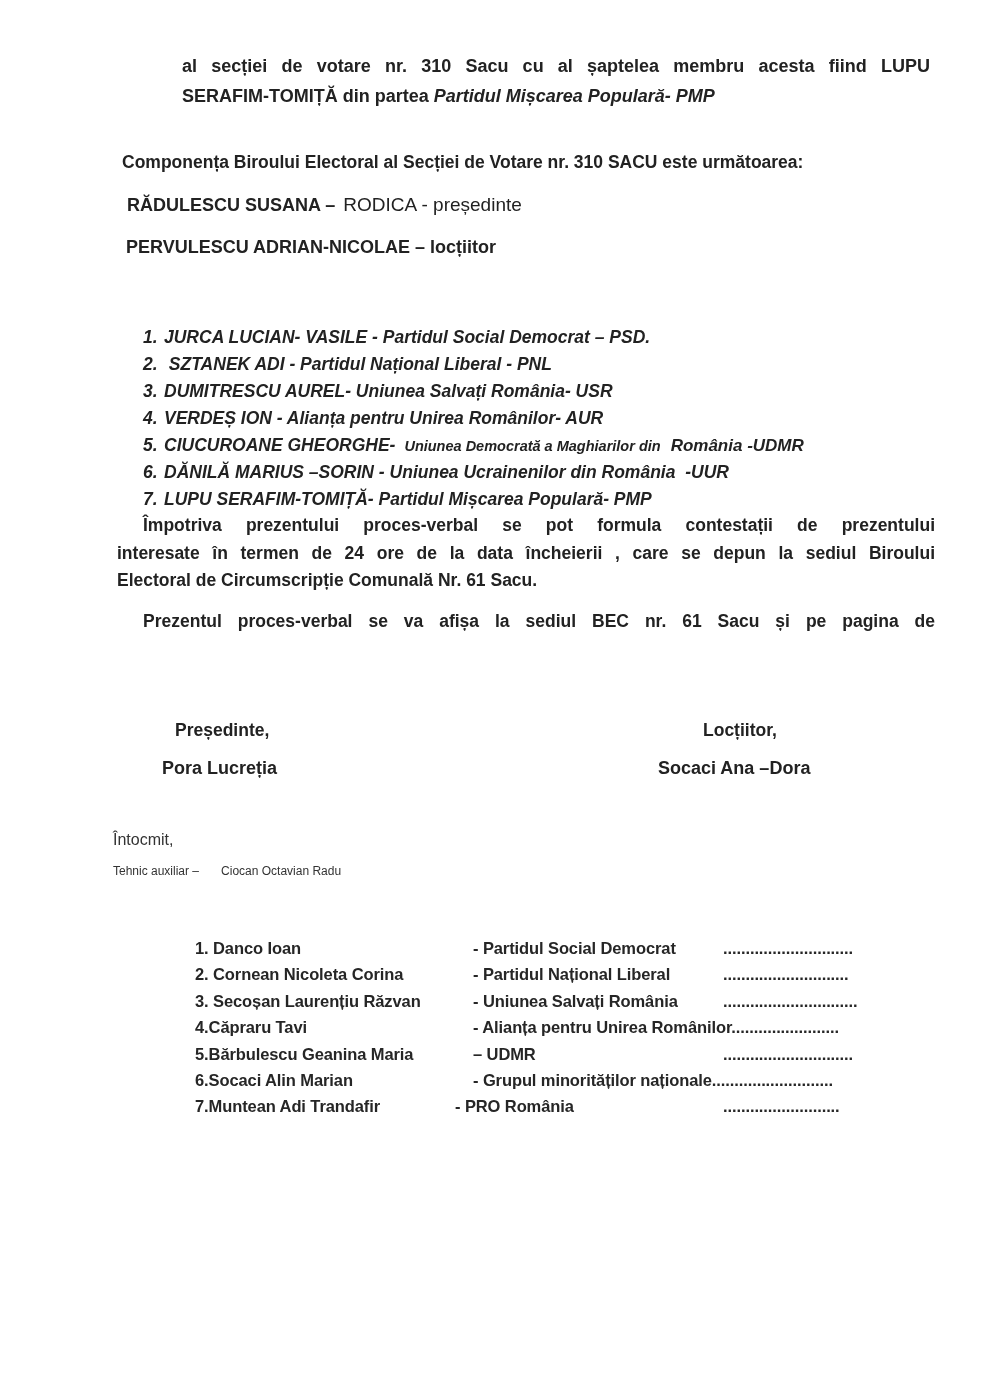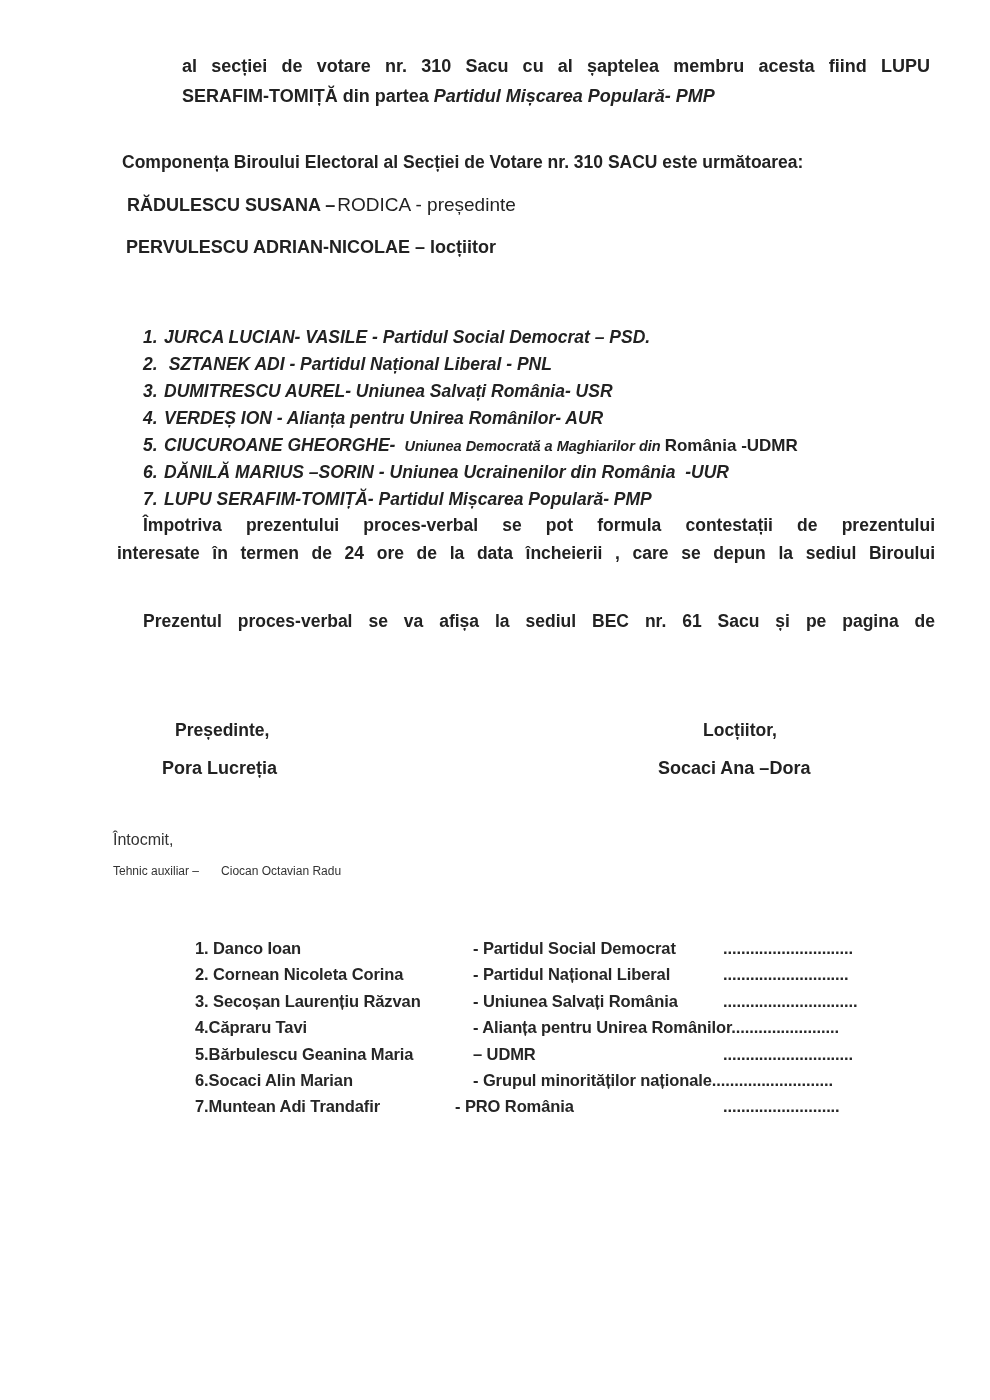--- a/index.html
+++ b/index.html
@@ -14,29 +14,29 @@
   }
   .abs{position:absolute;}
   .b{font-weight:bold;}
   .bi{font-weight:bold;font-style:italic;}
   
   .top-para{left:182px;top:51px;width:748px;font-size:18px;font-weight:bold;line-height:30px;}
   .jline{text-align:justify;text-align-last:justify;}
   
   .heading{left:122px;top:152px;font-size:17.5px;font-weight:bold;}
   .pres-line{left:127px;top:194px;font-size:18px;}
-  .pres-line .reg{font-weight:400;font-size:19px;margin-left:2px;}
+  .pres-line .reg{font-weight:400;font-size:19px;margin-left:8px;}
   .dep-line{left:126px;top:237px;font-size:18px;font-weight:bold;}
   
   .members{left:143px;top:327px;font-size:17.5px;}
   .member{height:27px;white-space:nowrap;}
   .member .num{display:inline-block;width:21px;font-weight:bold;font-style:italic;}
   .member .li-text{font-weight:bold;font-style:italic;white-space:pre-wrap;}
   .member .small-org{font-weight:bold;font-style:italic;font-size:14.5px;margin-left:9px;}
-  .member .rest-org{font-weight:bold;font-size:17px;margin-left:4px;}
+  .member .rest-org{font-weight:bold;font-style:italic;font-size:17px;margin-left:10px;}
   
   .para{left:117px;width:818px;font-size:17.5px;font-weight:bold;line-height:27.5px;}
   .para.contest{top:512px;}
   .para.publish{top:608px;}
   .indent{text-indent:26px;}
   
   .sig-title-left{left:175px;top:720px;font-size:17.5px;font-weight:bold;}
   .sig-title-right{left:703px;top:720px;font-size:17.5px;font-weight:bold;}
   .sig-name-left{left:162px;top:758px;font-size:18px;font-weight:bold;}
   .sig-name-right{left:658px;top:758px;font-size:18px;font-weight:bold;}
@@ -75,20 +75,21 @@
   <div class="member"><span class="num">3.</span><span class="li-text">DUMITRESCU AUREL- Uniunea Salvați România- USR</span></div>
   <div class="member"><span class="num">4.</span><span class="li-text">VERDEȘ ION - Alianța pentru Unirea Românilor- AUR</span></div>
   <div class="member"><span class="num">5.</span><span class="li-text">CIUCUROANE GHEORGHE-</span><span class="small-org">Uniunea Democrată a Maghiarilor din</span><span class="rest-org">România -UDMR</span></div>
   <div class="member"><span class="num">6.</span><span class="li-text">DĂNILĂ MARIUS –SORIN - Uniunea Ucrainenilor din România  -UUR</span></div>
   <div class="member"><span class="num">7.</span><span class="li-text">LUPU SERAFIM-TOMIȚĂ- Partidul Mișcarea Populară- PMP</span></div>
 </div>
 
 <div class="abs para contest">
   <div class="jline indent">Împotriva prezentului proces-verbal se pot formula contestații de prezentului</div>
   <div class="jline">interesate în termen de 24 ore  de la data încheierii , care se depun la sediul Biroului</div>
+  <div>Electoral de Circumscripție Comunală Nr. 61 Sacu.</div>
 </div>
 
 <div class="abs para publish">
   <div class="jline indent">Prezentul proces-verbal se va afișa la sediul BEC nr. 61 Sacu și pe pagina de</div>
 </div>
 
 <div class="abs sig-title-left">Președinte,</div>
 <div class="abs sig-title-right">Locțiitor,</div>
 <div class="abs sig-name-left">Pora Lucreția</div>
 <div class="abs sig-name-right">Socaci Ana –Dora</div>

